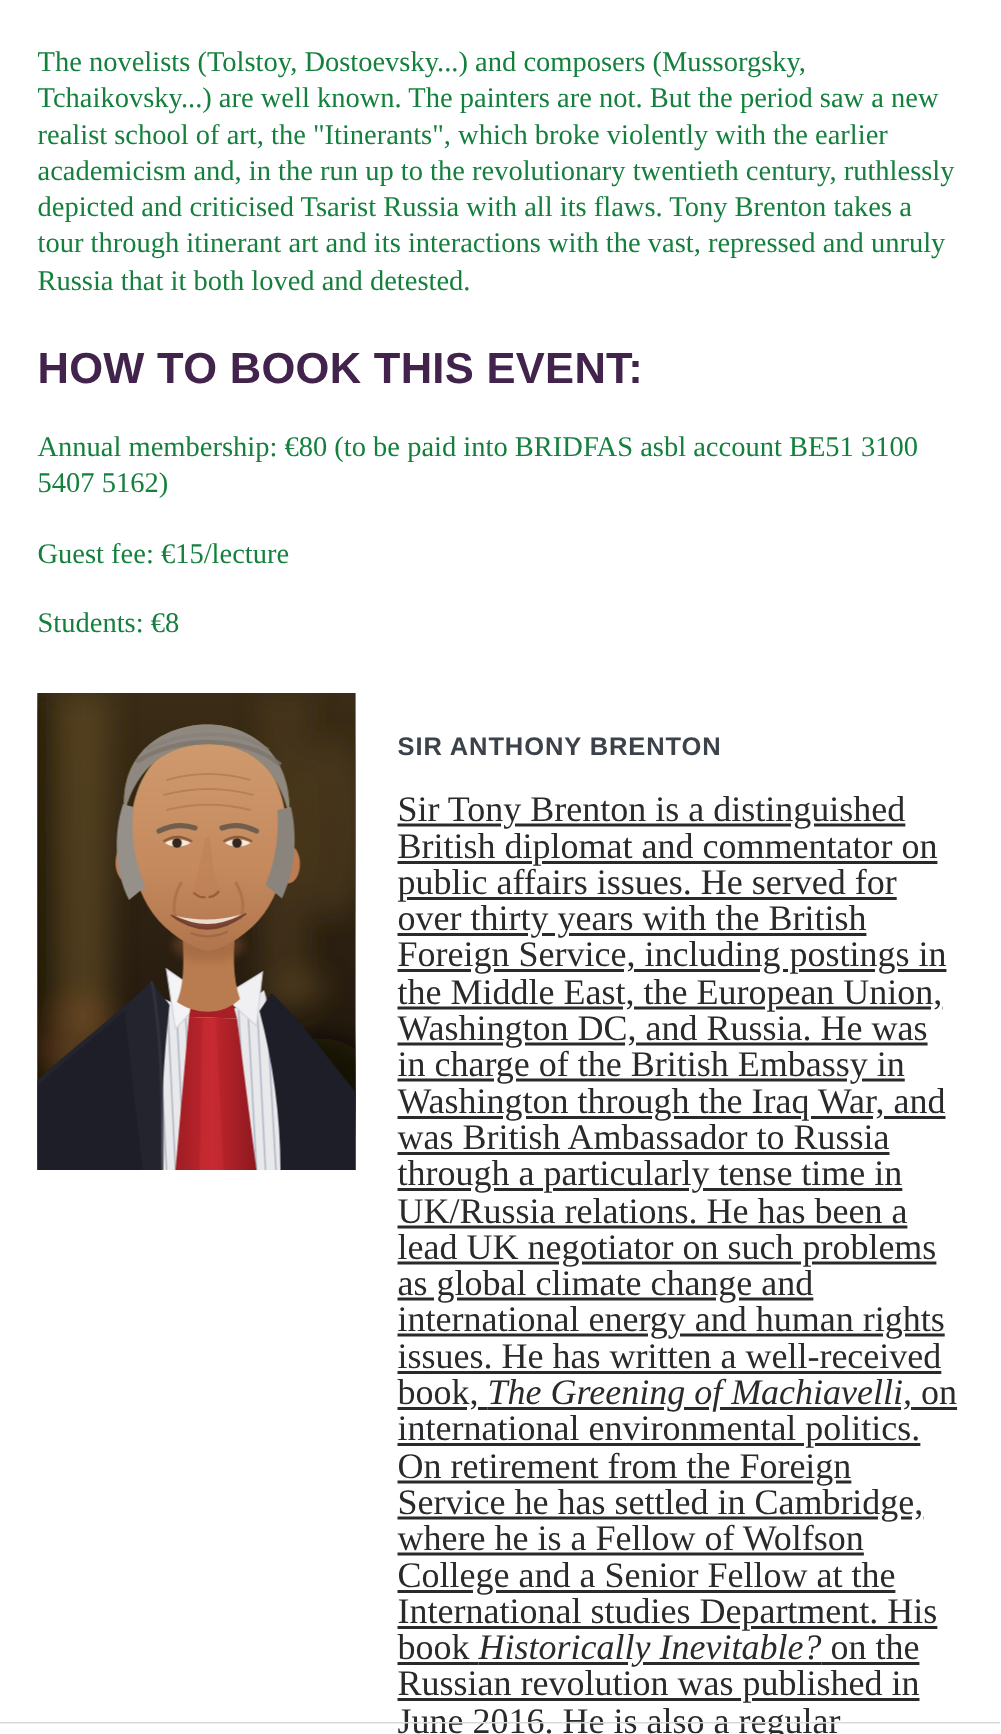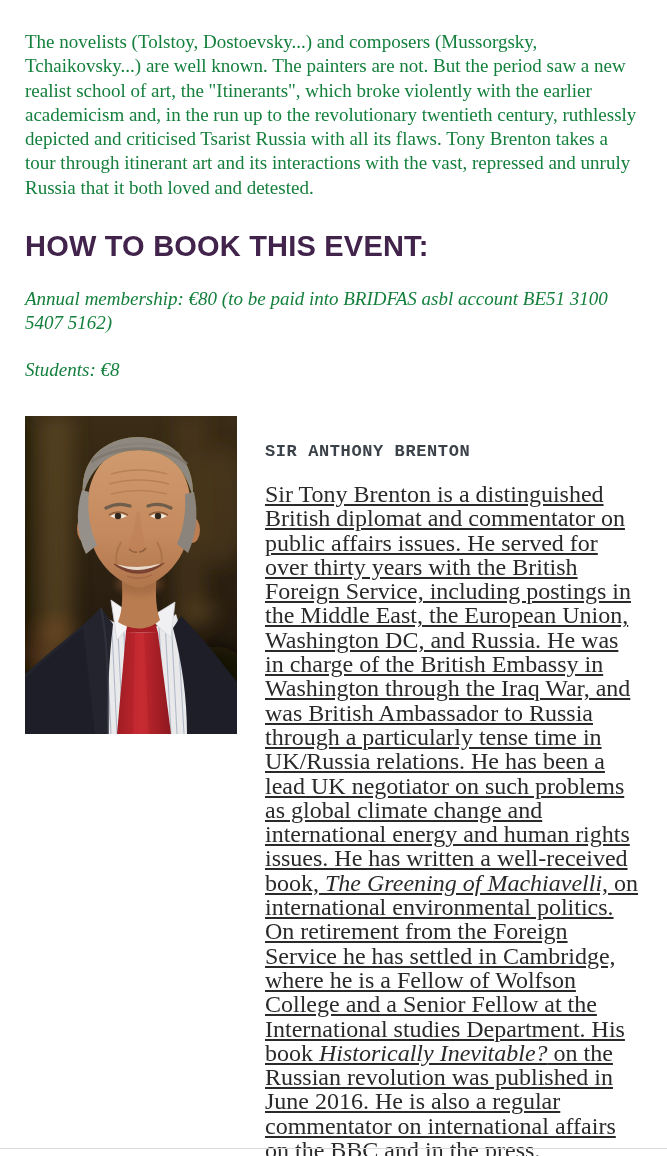--- a/index.html
+++ b/index.html
@@ -34,42 +34,41 @@
     font-size: 29px;
     line-height: 24px;
     letter-spacing: 0.2px;
     color: #41234b;
     margin-top: 34px;
     margin-bottom: 29px;
   }
   .booking-item {
     max-width: 617px;
     margin-bottom: 22px;
-    font-style: italic;
   }
   .booking-block { margin-bottom: 34px; }
   .lecturer-row {
     display: flex;
     align-items: flex-start;
     margin-top: 0;
   }
   .photo-frame {
     flex: 0 0 212px;
     width: 212px;
     height: 318px;
     overflow: hidden;
     background: #241c12;
   }
   .bio-col {
     margin-left: 28px;
     width: 377px;
     padding-top: 26px;
   }
   h3.lecturer-name {
-    font-family: Liberation Mono, monospace;
+    font-family: Liberation Sans, sans-serif;
     font-weight: 700;
     font-size: 17px;
     line-height: 19px;
     letter-spacing: 0.6px;
     color: #3b4249;
     margin-bottom: 21px;
   }
   .bio-paragraph {
     font-size: 24px;
     line-height: 24.3px;
@@ -89,20 +88,21 @@
 
 <div class="page">
   <div class="content">
 
     <p class="body-text intro">The novelists (Tolstoy, Dostoevsky...) and composers (Mussorgsky, Tchaikovsky...) are well known. The painters are not. But the period saw a new realist school of art, the "Itinerants", which broke violently with the earlier academicism and, in the run up to the revolutionary twentieth century, ruthlessly depicted and criticised Tsarist Russia with all its flaws. Tony Brenton takes a tour through itinerant art and its interactions with the vast, repressed and unruly Russia that it both loved and detested.</p>
 
     <h2 class="section-heading">HOW TO BOOK THIS EVENT:</h2>
 
     <div class="booking-block">
       <p class="body-text booking-item">Annual membership: €80 (to be paid into BRIDFAS asbl account BE51 3100 5407 5162)</p>
+      <p class="body-text booking-item">Guest fee: €15/lecture</p>
       <p class="body-text booking-item">Students: €8</p>
     </div>
 
 
     <div class="lecturer-row">
 
       <div class="photo-frame">
         
         <svg width="212" height="318" viewBox="0 0 212 318">
           <defs>

